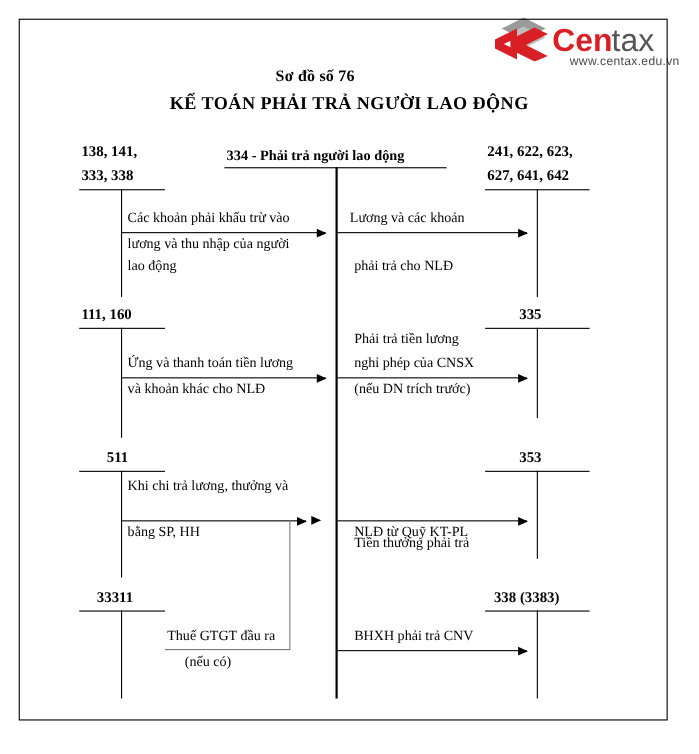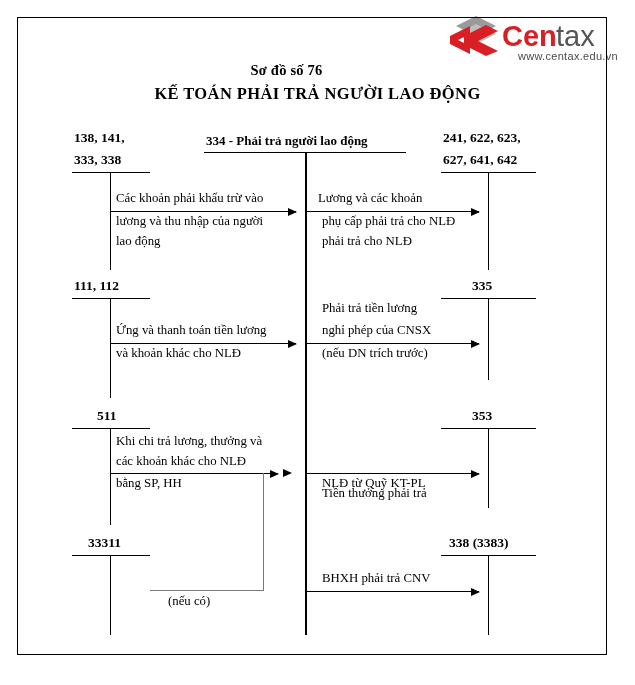--- a/index.html
+++ b/index.html
@@ -157,21 +157,21 @@
 
   <div class="acct-label center-acct" style="left:206px; top:131px;">334 - Phải trả người lao động</div>
   <div class="hline" style="left:204px; top:152px; width:202px;"></div>
   <div class="vline thick" style="left:305px; top:152px; height:483px;"></div>
 
   <div class="acct-label" style="left:74px; top:128px;">138, 141,</div>
   <div class="acct-label" style="left:74px; top:150px;">333, 338</div>
   <div class="hline" style="left:72px; top:172px; width:78px;"></div>
   <div class="vline" style="left:110px; top:172px; height:98px;"></div>
 
-  <div class="acct-label" style="left:74px; top:276px;">111, 112</div>
+  <div class="acct-label" style="left:74px; top:276px;">111, 160</div>
   <div class="hline" style="left:72px; top:298px; width:78px;"></div>
   <div class="vline" style="left:110px; top:298px; height:100px;"></div>
 
   <div class="acct-label" style="left:97px; top:406px;">511</div>
   <div class="hline" style="left:72px; top:428px; width:78px;"></div>
   <div class="vline" style="left:110px; top:428px; height:97px;"></div>
 
   <div class="acct-label" style="left:88px; top:533px;">33311</div>
   <div class="hline" style="left:72px; top:555px; width:78px;"></div>
   <div class="vline" style="left:110px; top:555px; height:80px;"></div>
@@ -193,43 +193,42 @@
   <div class="hline" style="left:441px; top:555px; width:95px;"></div>
   <div class="vline" style="left:488px; top:555px; height:80px;"></div>
 
   <div class="entry-text" style="left:116px; top:189px;">Các khoản phải khấu trừ vào</div>
   <div class="arrow" style="left:110px; top:211px; width:186px;"></div>
   <div class="entry-text" style="left:116px; top:212px;">lương và thu nhập của người</div>
   <div class="entry-text" style="left:116px; top:232px;text-align:right;">lao động</div>
 
   <div class="entry-text" style="left:318px; top:189px;">Lương và các khoản</div>
   <div class="arrow" style="left:307px; top:211px; width:172px;"></div>
-  <div class="entry-text" style="left:322px; top:212px;">phụ cấp phải trả cho NLĐ</div>
   <div class="entry-text" style="left:322px; top:232px;">phải trả cho NLĐ</div>
 
   <div class="entry-text" style="left:116px; top:321px;">Ứng và thanh toán tiền lương</div>
   <div class="arrow" style="left:110px; top:343px; width:186px;"></div>
   <div class="entry-text" style="left:116px; top:344px;font-family:Liberation Serif, serif;">và khoản khác cho NLĐ</div>
 
   <div class="entry-text" style="left:322px; top:321px;">nghỉ phép của CNSX</div>
   <div class="entry-text" style="left:322px; top:299px;">Phải trả tiền lương</div>
   <div class="arrow" style="left:307px; top:343px; width:172px;"></div>
   <div class="entry-text" style="left:322px; top:344px;">(nếu DN trích trước)</div>
 
   <div class="entry-text" style="left:116px; top:432px;">Khi chi trả lương, thưởng và</div>
-  <div class="entry-text" style="left:116px; top:452px;">các khoản khác cho NLĐ</div>
   <div class="arrow" style="left:110px; top:473px; width:168px;"></div>
   <div class="arrowhead-only" style="left:283px; top:469px;"></div>
   <div class="entry-text" style="left:116px; top:474px;">bằng SP, HH</div>
 
   <div class="vline gray" style="left:263px; top:473px; height:117px;"></div>
   <div class="hline gray" style="left:150px; top:590px; width:114px;"></div>
 
   <div class="entry-text" style="left:322px; top:452px;margin-top:32px;">Tiền thưởng phải trả</div>
   <div class="arrow" style="left:307px; top:473px; width:172px;"></div>
   <div class="entry-text" style="left:322px; top:474px;">NLĐ từ Quỹ KT-PL</div>
 
+  <div class="entry-text" style="left:152px; top:569px;">Thuế GTGT đầu ra</div>
   <div class="entry-text" style="left:168px; top:592px;">(nếu có)</div>
 
   <div class="entry-text" style="left:322px; top:569px;">BHXH phải trả CNV</div>
   <div class="arrow" style="left:307px; top:591px; width:172px;"></div>
 
 </div>
 
 </body></html>

